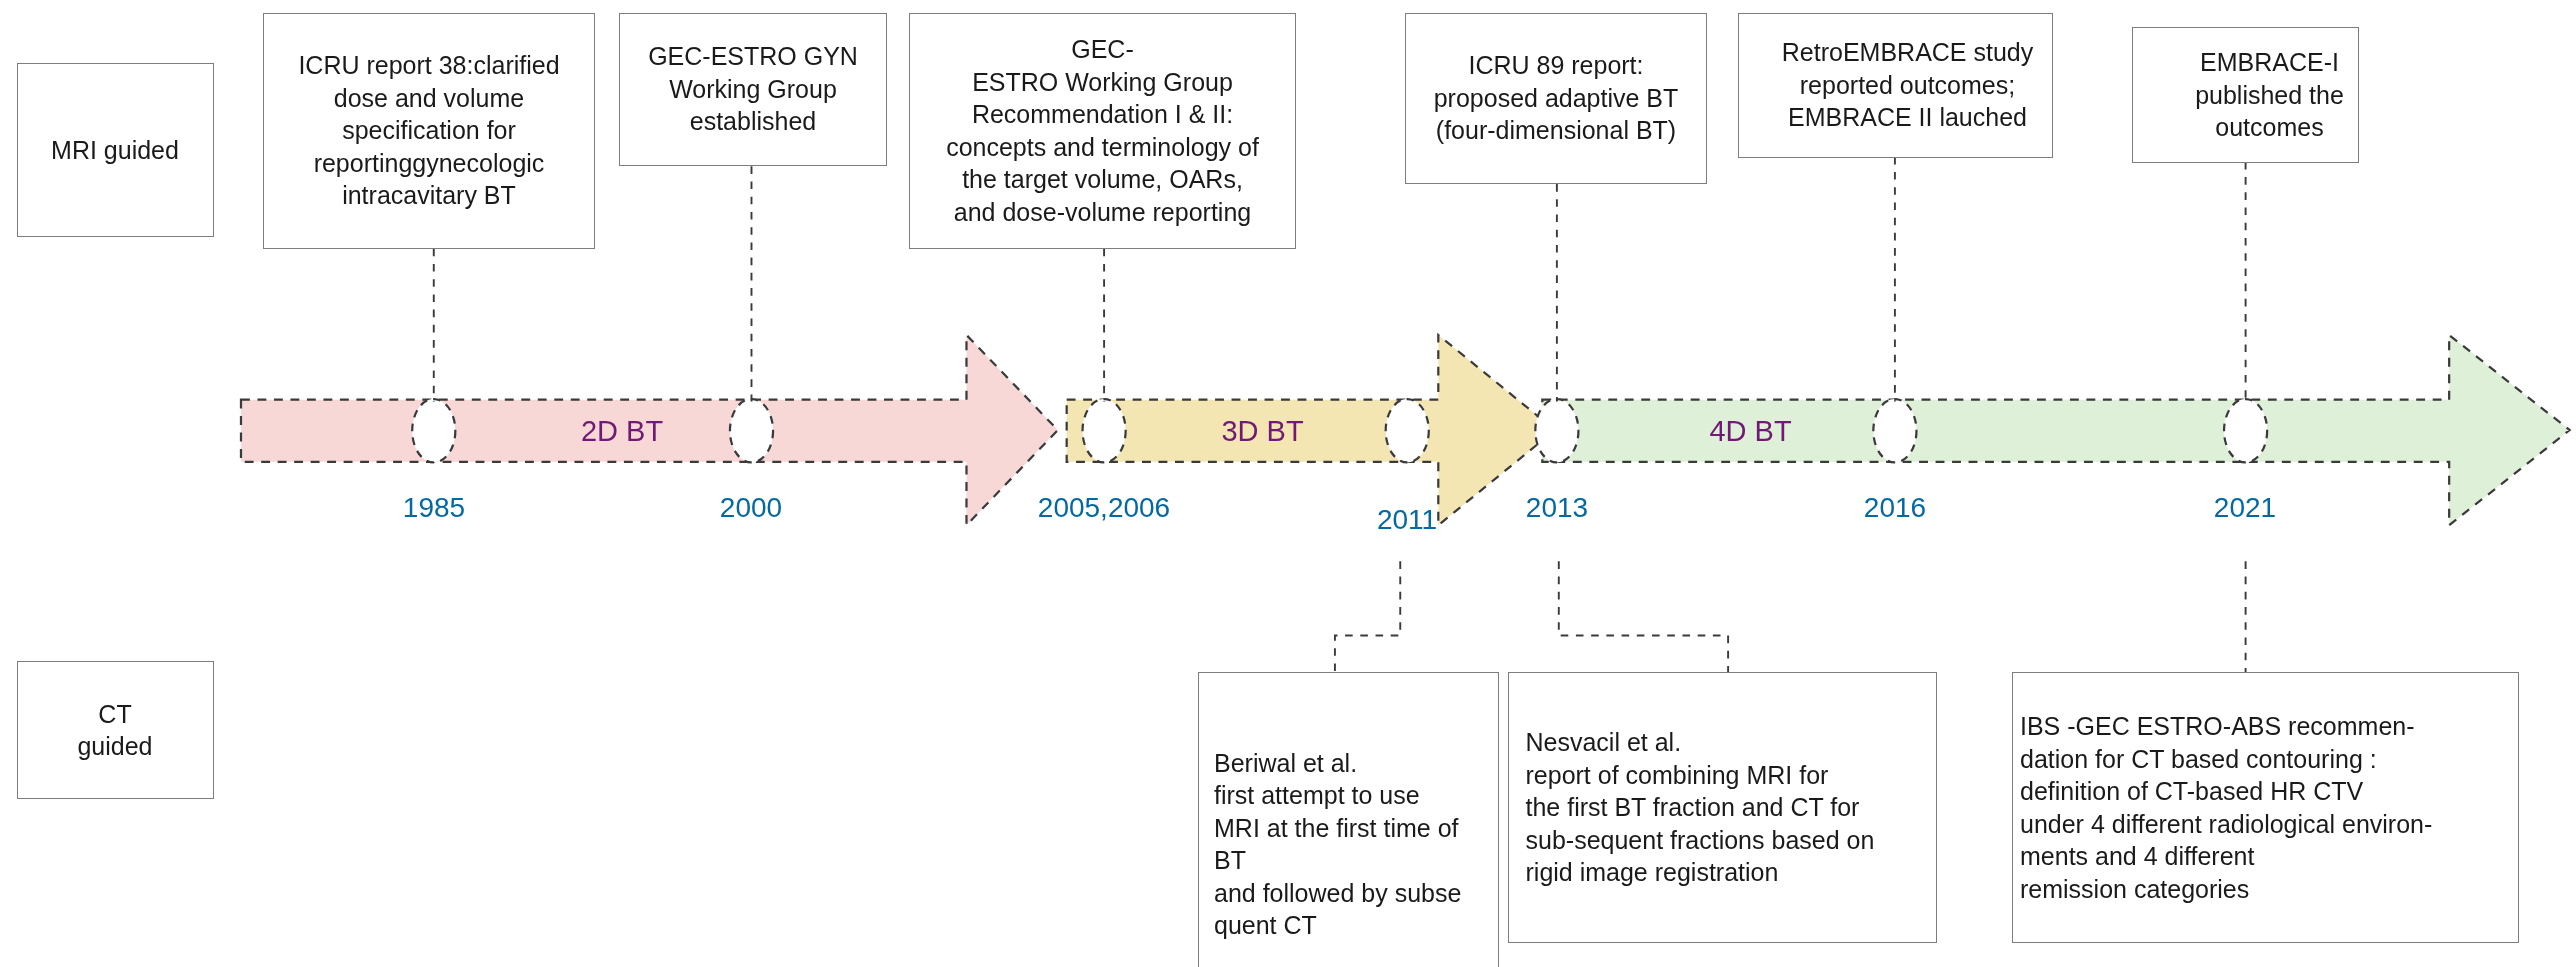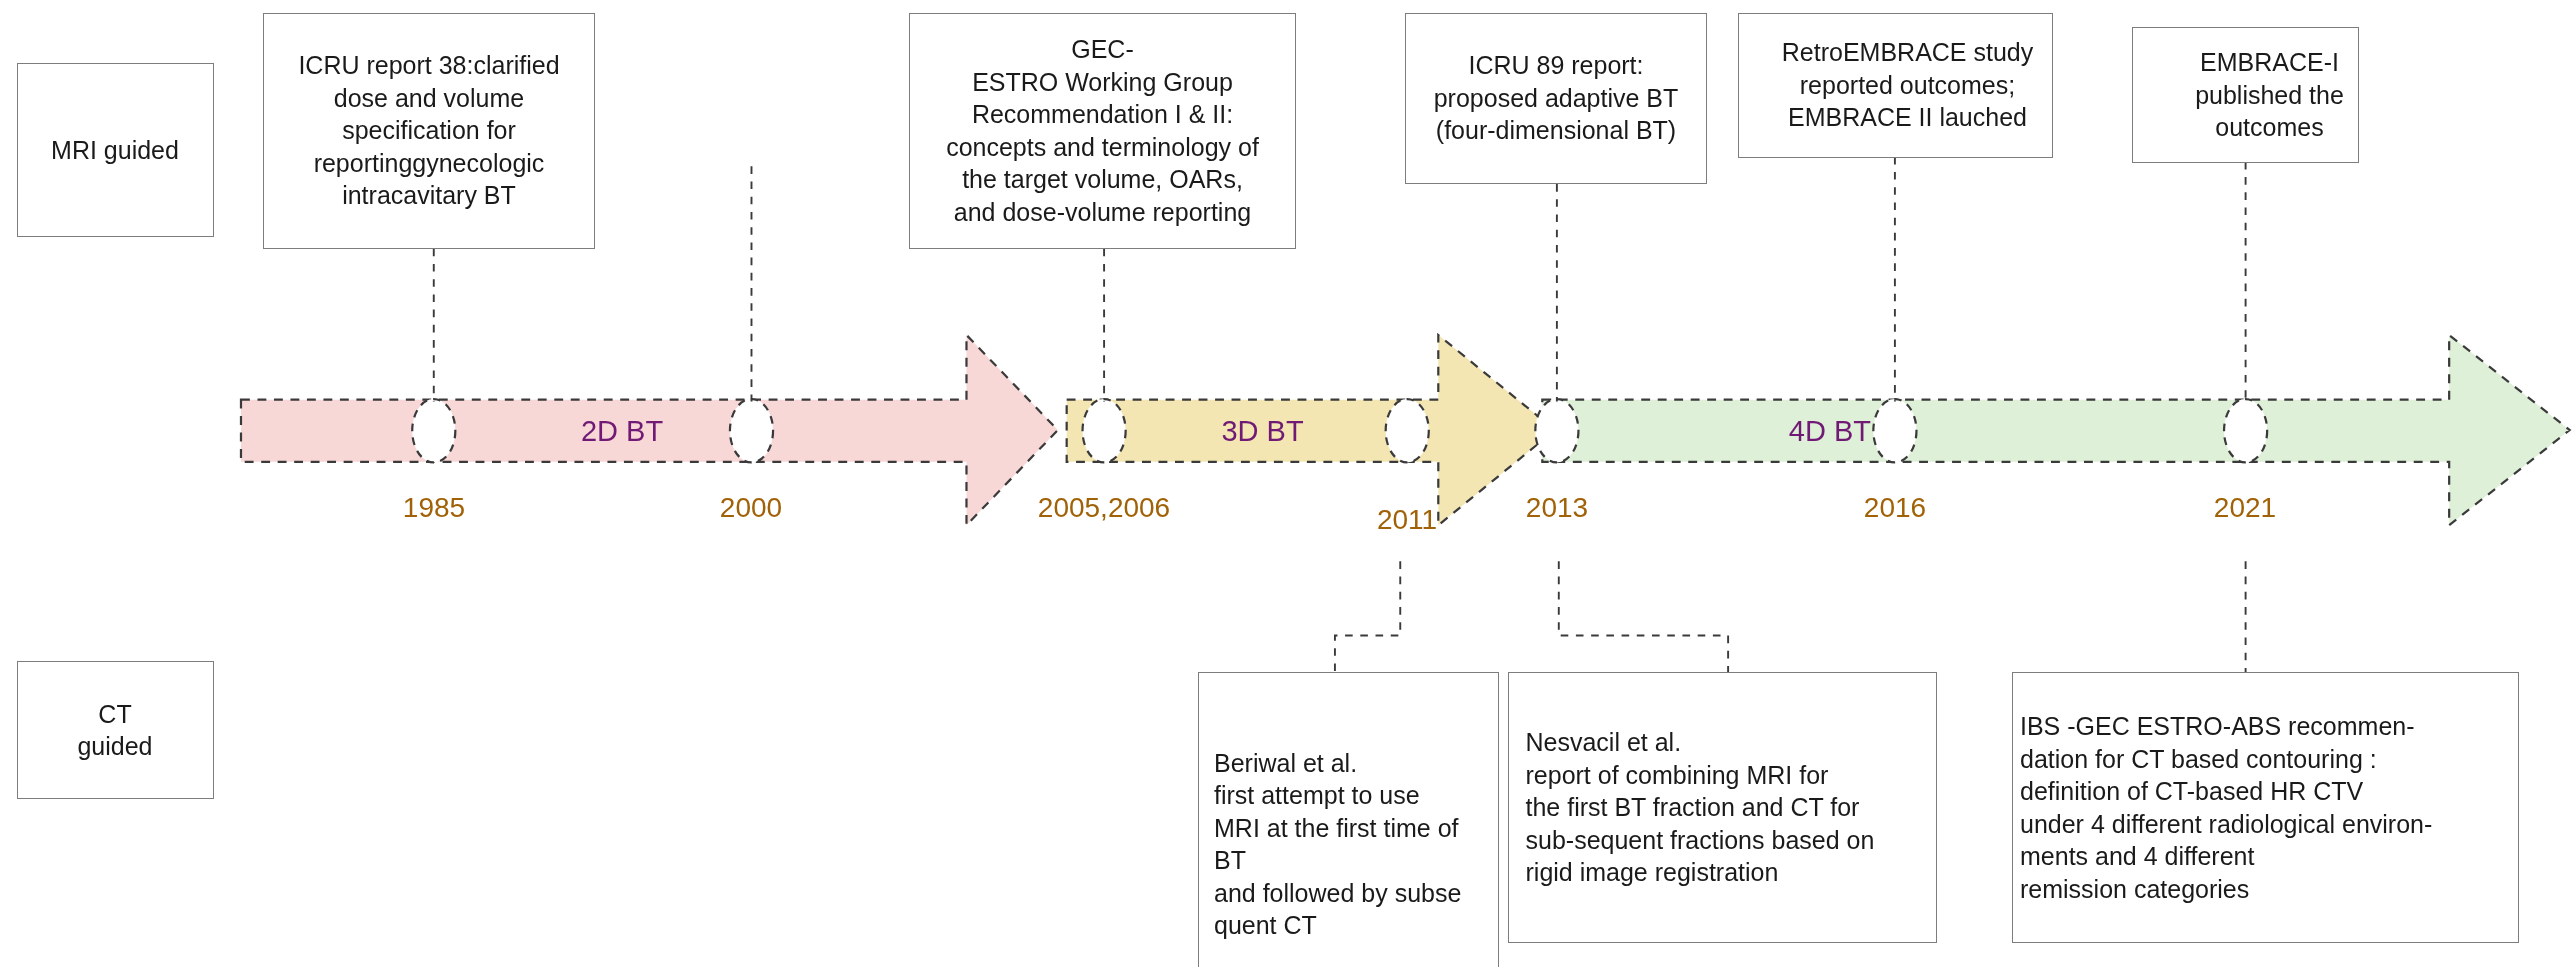--- a/index.html
+++ b/index.html
@@ -5,21 +5,21 @@
   html,body{margin:0;padding:0;background:#ffffff;}
   body{font-family:"Liberation Sans",sans-serif;color:#1a1a1a;}
   #canvas{position:relative;width:2576px;height:968px;background:#fff;overflow:hidden;}
   #svgroot{position:absolute;left:0;top:0;width:2576px;height:968px;}
   .box{position:absolute;box-sizing:border-box;background:#ffffff;
        border:1.9px solid #7d7d7d;display:flex;align-items:center;justify-content:center;}
   .box .txt{font-size:25px;line-height:1.30;white-space:pre-line;}
   .center .txt{text-align:center;}
   .leftal{justify-content:flex-start;}
   .leftal .txt{text-align:left;}
-  .yearlbl{position:absolute;font-size:28px;text-align:center;color:#a16207;white-space:nowrap;}
+  .yearlbl{position:absolute;font-size:28px;text-align:center;color:#0369a1;white-space:nowrap;}
   .bandlbl{position:absolute;font-size:29px;text-align:center;color:#701a75;white-space:nowrap;}
 </style>
 </head>
 <body>
 
 <div id="canvas">
 
   <svg id="svgroot" viewBox="0 0 4062 1526">
 
     <path d="M 380,630 L 1524,630 L 1524,528 L 1668,678 L 1524,828 L 1524,728 L 380,728 Z" fill="#f8d7d7" stroke="#3a3a3a" stroke-width="3.5" stroke-dasharray="14 12" stroke-linejoin="miter"></path>
@@ -44,21 +44,21 @@
     <path d="M 3541,255 L 3541,633" fill="none" stroke="#3a3a3a" stroke-width="3" stroke-dasharray="12 12"></path>
 
     <path d="M 2208,885 L 2208,1002 L 2105,1002 L 2105,1060" fill="none" stroke="#3a3a3a" stroke-width="3" stroke-dasharray="12 12"></path>
     <path d="M 2458,885 L 2458,1002 L 2725,1002 L 2725,1060" fill="none" stroke="#3a3a3a" stroke-width="3" stroke-dasharray="12 12"></path>
     <path d="M 3541,885 L 3541,1060" fill="none" stroke="#3a3a3a" stroke-width="3" stroke-dasharray="12 12"></path>
 
   </svg>
 
   <div class="bandlbl" style="left:495px; top:415px; width:254px;">2D BT</div>
   <div class="bandlbl" style="left:1161px; top:415px; width:203px;">3D BT</div>
-  <div class="bandlbl" style="left:1630px; top:415px; width:241px;text-align:right;">4D BT</div>
+  <div class="bandlbl" style="left:1630px; top:415px; width:241px;">4D BT</div>
 
   <div class="yearlbl" style="left:339px; top:492px; width:190px;">1985</div>
   <div class="yearlbl" style="left:656px; top:492px; width:190px;">2000</div>
   <div class="yearlbl" style="left:1009px; top:492px; width:190px;">2005,2006</div>
   <div class="yearlbl" style="left:1312px; top:504px; width:190px;">2011</div>
   <div class="yearlbl" style="left:1462px; top:492px; width:190px;">2013</div>
   <div class="yearlbl" style="left:1800px; top:492px; width:190px;">2016</div>
   <div class="yearlbl" style="left:2150px; top:492px; width:190px;">2021</div>
 
   <div class="box center" style="left:16.5px; top:63px; width:197px; height:174px;">
@@ -71,20 +71,25 @@
   </div>
 
   <div class="box center" style="left:263px; top:12.7px; width:332px; height:236px;">
     <div class="txt">ICRU report 38:clarified
 dose and volume
 specification for
 reportinggynecologic
 intracavitary BT</div>
   </div>
 
+  <div class="box center" style="left:619px; top:12.7px; width:268px; height:153px;">
+    <div class="txt">GEC-ESTRO GYN
+Working Group
+established</div>
+  </div>
 
   <div class="box center" style="left:909px; top:12.7px; width:387px; height:236px;">
     <div class="txt">GEC-
 ESTRO Working Group
 Recommendation I &amp; II:
 concepts and terminology of
 the target volume, OARs,
 and dose-volume reporting</div>
   </div>
 

